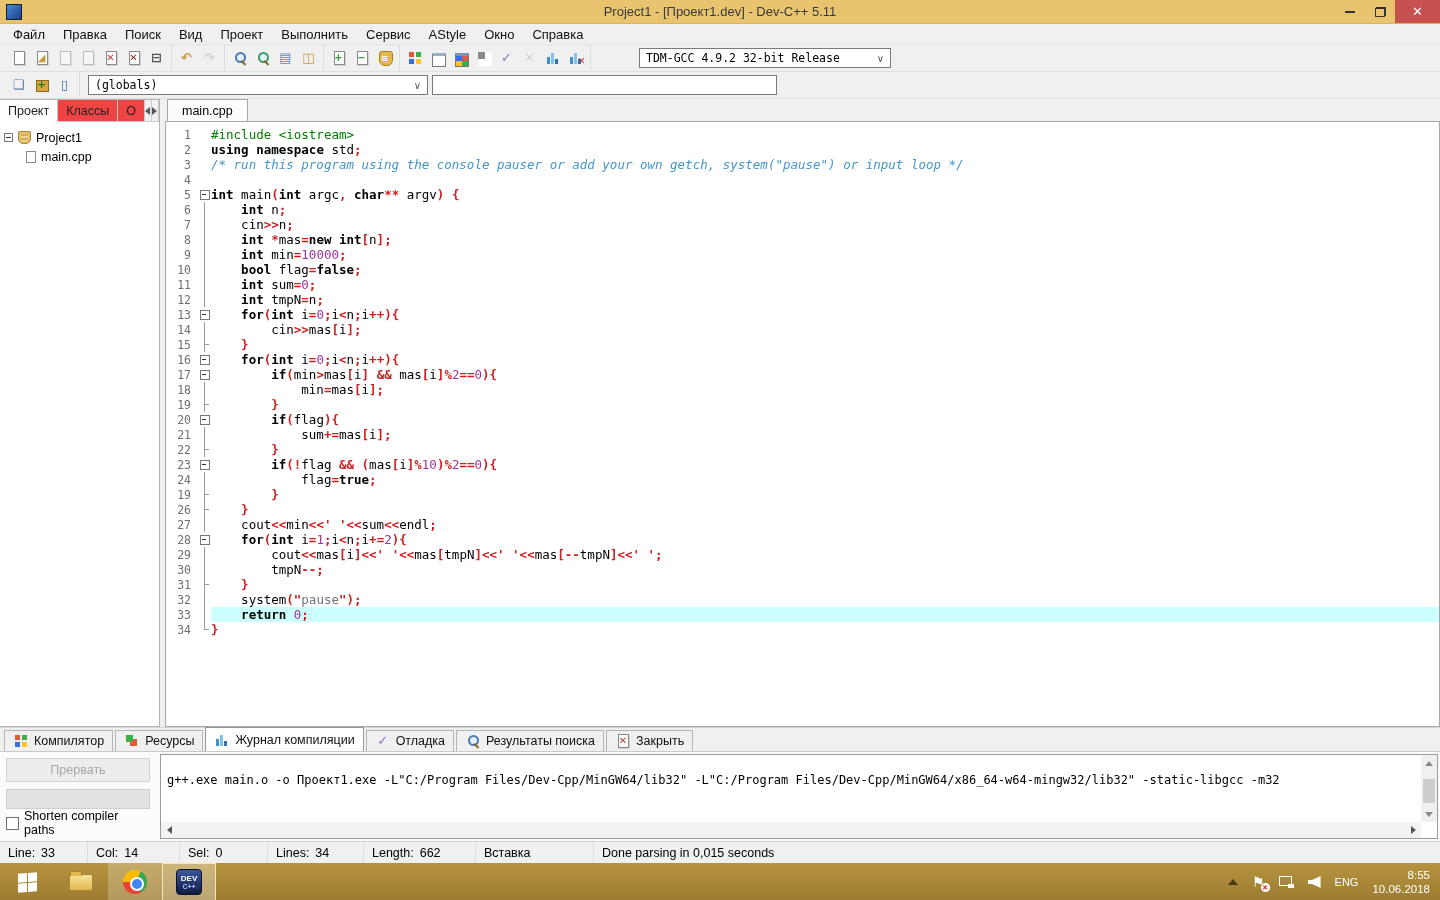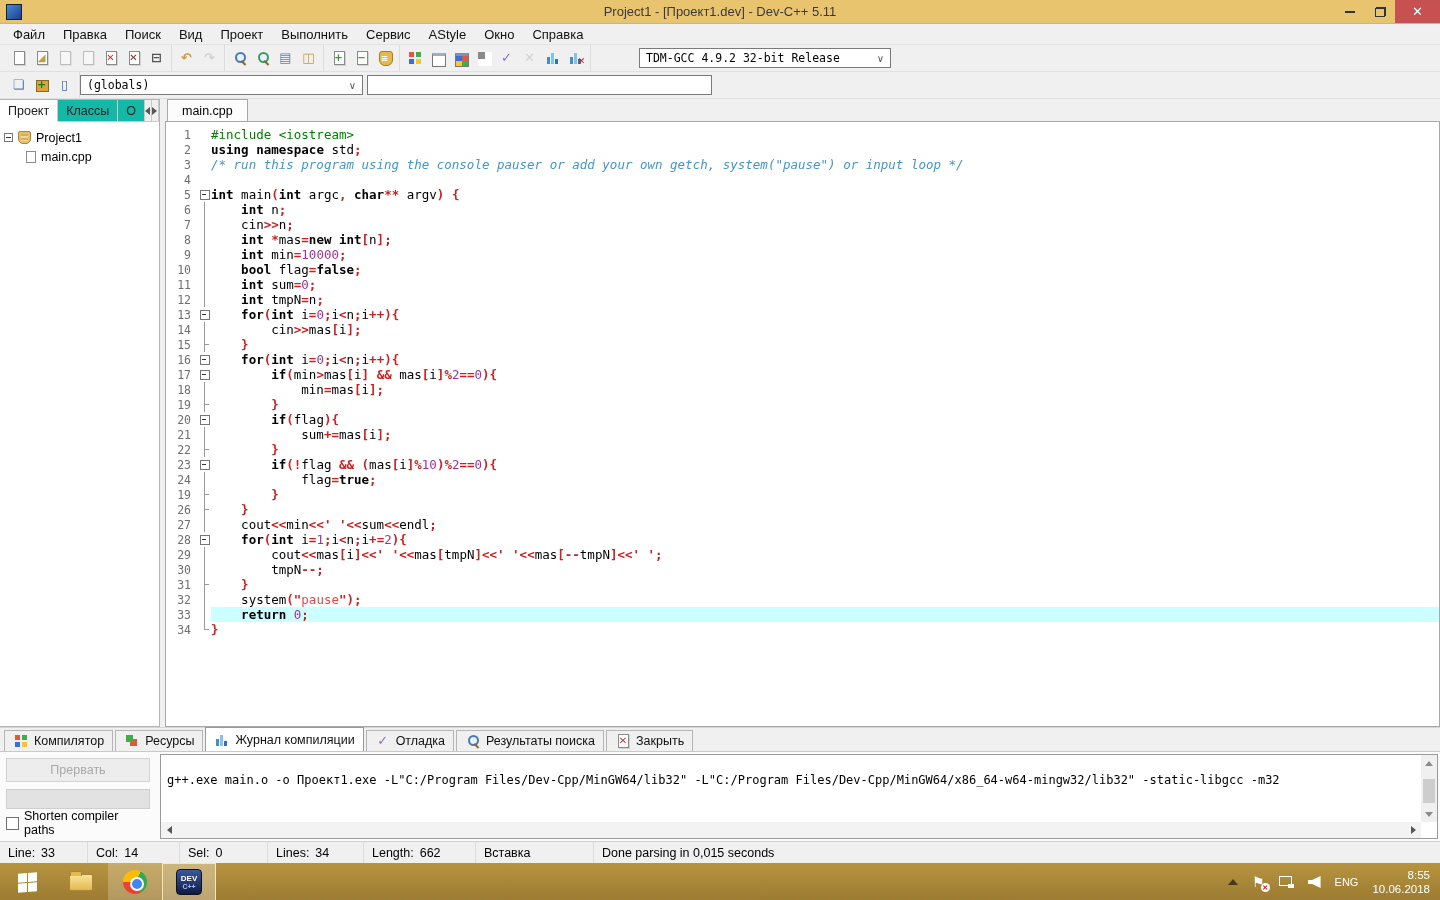--- a/index.html
+++ b/index.html
@@ -47,28 +47,28 @@
   .ic.mag::before,.ic.mag2::before{content:"";position:absolute;left:3px;top:2px;width:7px;height:7px;border:2px solid #4a7ab5;border-radius:50%;background:#e4f2ff}
   .ic.mag::after,.ic.mag2::after{content:"";position:absolute;left:10px;top:10px;width:6px;height:2px;background:#8a6a2a;transform:rotate(45deg);transform-origin:0 0}
   .ic.mag2::before{border-color:#3f9a5f}
   .ic.res::before{content:"";position:absolute;left:2px;top:2px;width:7px;height:7px;background:#3fae49;box-shadow:4px 4px 0 #e05a3a}
 
   .dd{height:20px;background:#fff;border:1px solid #7a7a7a;display:flex;align-items:center;padding:0 2px 0 6px}
   .dd-text{flex:1;font-size:11.5px;white-space:nowrap;overflow:hidden}
   .mono{font-family:"DejaVu Sans Mono","Liberation Mono",monospace}
   .dd-arrow{color:#555;font-size:10px;padding:0 4px}
   .compiler-dd{width:252px;margin-left:48px}
-  .globals-dd{width:283px;}
+  .globals-dd{width:340px;margin-left:8px}
   .empty-dd{width:345px;margin-left:4px}
 
   
   .main{display:flex;height:628px;background:#f0f0f0}
   .sidebar{width:160px;display:flex;flex-direction:column;background:#fff;border:1px solid #b5b5b5;border-left:none}
   .side-tabs{height:22px;display:flex;background:#f0f0f0;border-bottom:1px solid #c9c9c9}
-  .side-tab{padding:0 8px;display:flex;align-items:center;font-size:12.5px;color:#222;border-right:1px solid #c9c9c9;background:#14b8a6}
+  .side-tab{padding:0 8px;display:flex;align-items:center;font-size:12.5px;color:#222;border-right:1px solid #c9c9c9;background:#ef4444}
   .side-tab.active{background:#fff;border-bottom:1px solid #fff;margin-bottom:-1px}
   .tab-arrow{width:14px;display:flex;align-items:center;justify-content:center;background:#f0f0f0;border-right:1px solid #c9c9c9}
   .tri{width:0;height:0;border-style:solid}
   .tri.left{border-width:4px 5px 4px 0;border-color:transparent #555 transparent transparent}
   .tri.right{border-width:4px 0 4px 5px;border-color:transparent transparent transparent #555}
   .tree{padding:6px 4px;font-size:12.5px;color:#000}
   .tree-row{display:flex;align-items:center;height:19px}
   .tree-row.child{padding-left:22px}
   .expander{width:9px;height:9px;border:1px solid #777;background:#fff;position:relative;margin-right:5px;flex:none}
   .expander::after{content:"";position:absolute;left:1px;top:3px;width:5px;height:1px;background:#333}
@@ -90,21 +90,21 @@
   .fold.end::after{content:"";position:absolute;left:6px;top:7px;width:5px;height:1px;background:#9a9a9a}
   .fold.box::before{content:"";position:absolute;left:2px;top:3px;width:8px;height:8px;border:1px solid #777;background:#fff}
   .fold.box::after{content:"";position:absolute;left:4px;top:7px;width:4px;height:1px;background:#333}
   .ctext{flex:1;white-space:pre;font:12.5px/15px "DejaVu Sans Mono","Liberation Mono",monospace;color:#000}
   .cline.hl .ctext{background:#ccffff}
   .tk-k{font-weight:bold;color:#000}
   .tk-p{color:#008000}
   .tk-c{color:#4496c8;font-style:italic}
   .tk-n{color:#a032a0}
   .tk-o{color:#cc2020;font-weight:bold}
-  .tk-s{color:#ef4444}
+  .tk-s{color:#737373}
 
   
   .btabs{height:24px;background:#f0f0f0;display:flex;align-items:flex-end;padding-left:4px;border-top:1px solid #d5d5d5}
   .btab{height:21px;display:flex;align-items:center;gap:5px;padding:0 8px;background:#f0f0f0;border:1px solid #b5b5b5;border-bottom:none;margin-right:2px;font-size:12.5px;color:#111}
   .btab.active{height:24px;background:#fff;border-color:#9a9a9a}
 
   
   .cpanel{height:90px;background:#fbfbfb;display:flex;border-top:1px solid #c9c9c9}
   .cleft{width:160px;padding:6px 10px 2px 6px;display:flex;flex-direction:column}
   .abort-btn{height:26px;background:#ededed;border:1px solid #d2d2d2;color:#a8a8a8;font-size:12.5px;display:flex;align-items:center;justify-content:center}

